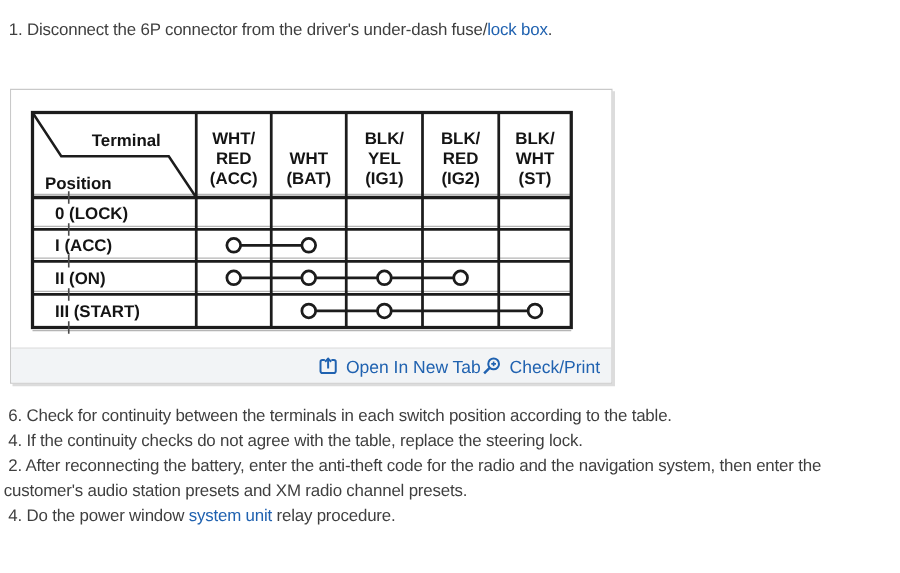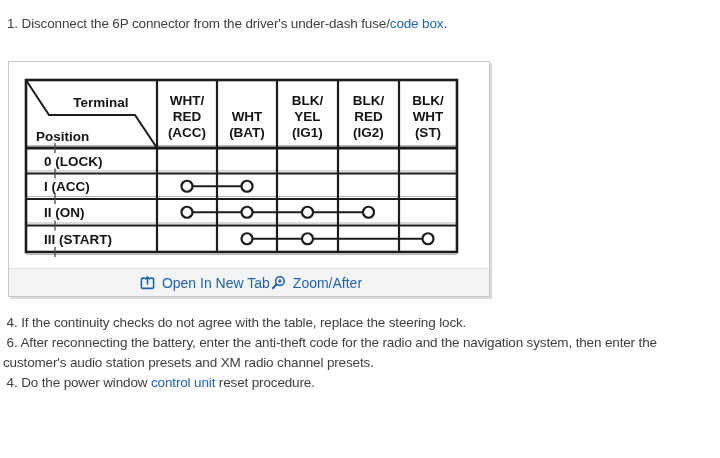--- a/index.html
+++ b/index.html
@@ -3,38 +3,38 @@
 <meta charset="utf-8">
 <style>
   html,body{margin:0;padding:0;background:#ffffff;width:720px;height:458px;overflow:hidden;}
   body{font-family:"Liberation Sans",sans-serif;color:#3f3f3f;}
 
   .step-line{font-size:13.5px;line-height:20px;letter-spacing:-0.15px;white-space:pre-wrap;}
   .top-step{margin:14px 0 0 0;padding-left:7px;}
 
   a.inline-link,.inline-link{color:#2062b0;text-decoration:none;cursor:pointer;}
 
-  .card{margin:27px 0 0 8px;width:480px;background:#fff;border:1px solid #c9c9c9;
+  .card{margin:37px 0 0 8px;width:480px;background:#fff;border:1px solid #c9c9c9;
         box-shadow:2px 2px 0 0 #dcdcdc;}
   .img-area{height:206px;background:#fff;}
   .img-area svg{display:block;}
   .tbl-txt{font-family:"Liberation Sans",sans-serif;font-weight:bold;fill:#141414;}
 
   .card-footer{height:28px;background:#f2f4f6;border-top:1px solid #e2e2e2;
-        display:flex;align-items:center;justify-content:center;
+        display:flex;align-items:center;justify-content:flex-end;
         padding:0 9px 0 13px;box-sizing:border-box;}
   .flink{display:flex;align-items:center;gap:7px;color:#2062b0;font-size:14px;cursor:pointer;}
   .flink .ic{display:flex;align-items:center;}
 
   .steps{margin-top:16px;padding-left:3px;width:716px;}
 </style>
 </head>
 <body>
 
-<div class="step-line top-step"><span>1. Disconnect the 6P connector from the driver's under-dash fuse/</span><span class="inline-link">code box</span><span>.</span></div>
+<div class="step-line top-step"><span>1. Disconnect the 6P connector from the driver's under-dash fuse/</span><span class="inline-link">lock box</span><span>.</span></div>
 
 <div class="card">
   <div class="img-area">
     <svg id="table-svg" width="480" height="206" viewBox="0 0 480 206">
         <line x1="17" y1="83.5" x2="448" y2="83.5" stroke="#b5b5b5" stroke-width="1"></line>
         <line x1="17" y1="109" x2="448" y2="109" stroke="#b5b5b5" stroke-width="1"></line>
         <line x1="17" y1="134.5" x2="448" y2="134.5" stroke="#b5b5b5" stroke-width="1"></line>
         <line x1="17" y1="161" x2="448" y2="161" stroke="#b5b5b5" stroke-width="1"></line>
         <line x1="17" y1="192.5" x2="448" y2="192.5" stroke="#b5b5b5" stroke-width="1"></line>
         <line x1="17" y1="86" x2="448" y2="86" stroke="#1c1c1c" stroke-width="2.8"></line>
@@ -99,22 +99,23 @@
       <span>Open In New Tab</span>
     </div>
     <div class="flink">
       <span class="ic">
         <svg width="16" height="16" viewBox="0 0 16 16">
           <circle cx="9.9" cy="6.1" r="4.3" fill="none" stroke="currentColor" stroke-width="1.6"></circle>
           <path d="M9.9,4.2 v3.8 M8,6.1 h3.8" fill="none" stroke="currentColor" stroke-width="1.3"></path>
           <path d="M6.7,9.3 L2.3,13.7" fill="none" stroke="currentColor" stroke-width="2"></path>
         </svg>
       </span>
-      <span>Zoom/After</span>
+      <span>Check/Print</span>
     </div>
   </div>
 </div>
 
 <div class="steps">
+  <div class="step-line"> 6. Check for continuity between the terminals in each switch position according to the table.</div>
   <div class="step-line"> 4. If the continuity checks do not agree with the table, replace the steering lock.</div>
-  <div class="step-line"> 6. After reconnecting the battery, enter the anti-theft code for the radio and the navigation system, then enter the customer's audio station presets and XM radio channel presets.</div>
-  <div class="step-line"><span> 4. Do the power window </span><span class="inline-link">control unit</span><span> reset procedure.</span></div>
+  <div class="step-line"> 2. After reconnecting the battery, enter the anti-theft code for the radio and the navigation system, then enter the customer's audio station presets and XM radio channel presets.</div>
+  <div class="step-line"><span> 4. Do the power window </span><span class="inline-link">system unit</span><span> relay procedure.</span></div>
 </div>
 
 </body></html>

